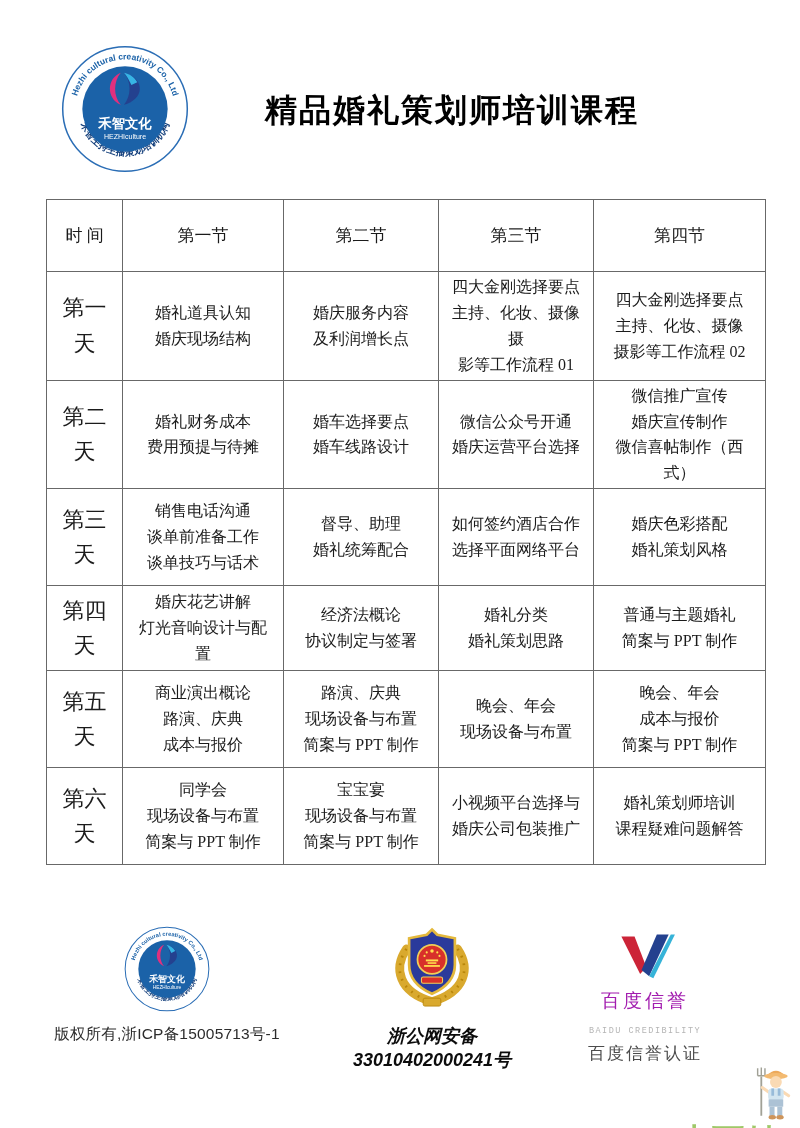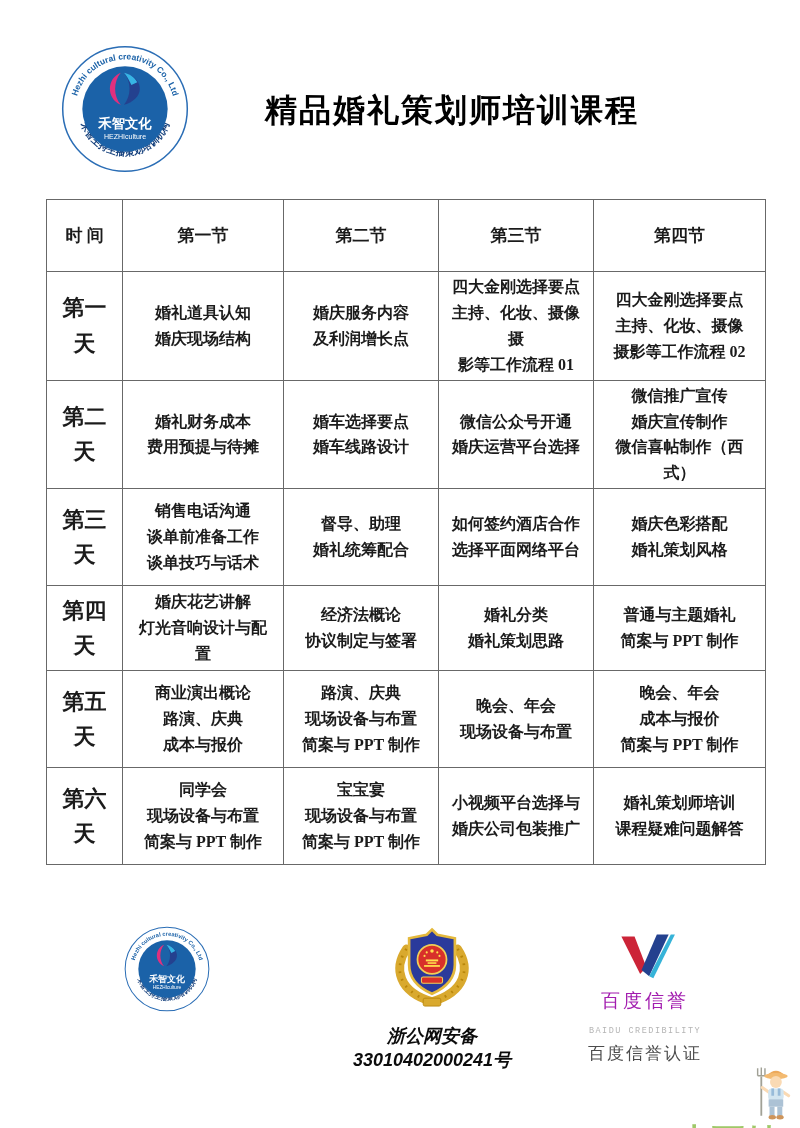--- a/index.html
+++ b/index.html
@@ -8,21 +8,21 @@
 
   
   .brand-logo{position:absolute;left:61px;top:45px;width:128px;height:128px;}
   .page-title{position:absolute;left:178px;top:74px;width:548px;height:74px;
               display:flex;align-items:center;justify-content:center;
               font-size:32px;font-weight:900;letter-spacing:2px;color:#000;}
 
   
   table.course-table{position:absolute;left:46px;top:199px;border-collapse:collapse;table-layout:fixed;}
   .course-table th,.course-table td{border:1px solid #686868;text-align:center;vertical-align:middle;
-        white-space:pre-line;color:#1b1b1b;font-weight:700;padding:2px 10px;}
+        white-space:pre-line;color:#1b1b1b;font-weight:400;padding:2px 10px;}
   .course-table th{font-size:17px;}
   .course-table td{font-size:16px;line-height:1.62;}
   .course-table td.day{font-size:22px;}
   .course-table tr:nth-child(1){height:72px;}
   .course-table tr:nth-child(2){height:101px;}
   .course-table tr:nth-child(3){height:91px;}
   .course-table tr:nth-child(4){height:97px;}
   .course-table tr:nth-child(5){height:85px;}
   .course-table tr:nth-child(6){height:97px;}
   .course-table tr:nth-child(7){height:97px;}
@@ -222,20 +222,21 @@
         <td>婚礼策划师培训
 课程疑难问题解答</td>
       </tr>
     </tbody>
   </table>
 
   <div class="footer-left">
     <svg class="small-logo" viewBox="0 0 120 120">
       <use href="#sym-hezhi"></use>
     </svg>
+    <div class="copyright-text">版权所有,浙ICP备15005713号-1</div>
   </div>
 
   <div class="footer-center">
     <svg class="badge-icon" viewBox="0 0 100 100">
       <use href="#sym-badge"></use>
     </svg>
     <div class="police-text">浙公网安备 33010402000241号</div>
   </div>
 
   <div class="footer-right">

